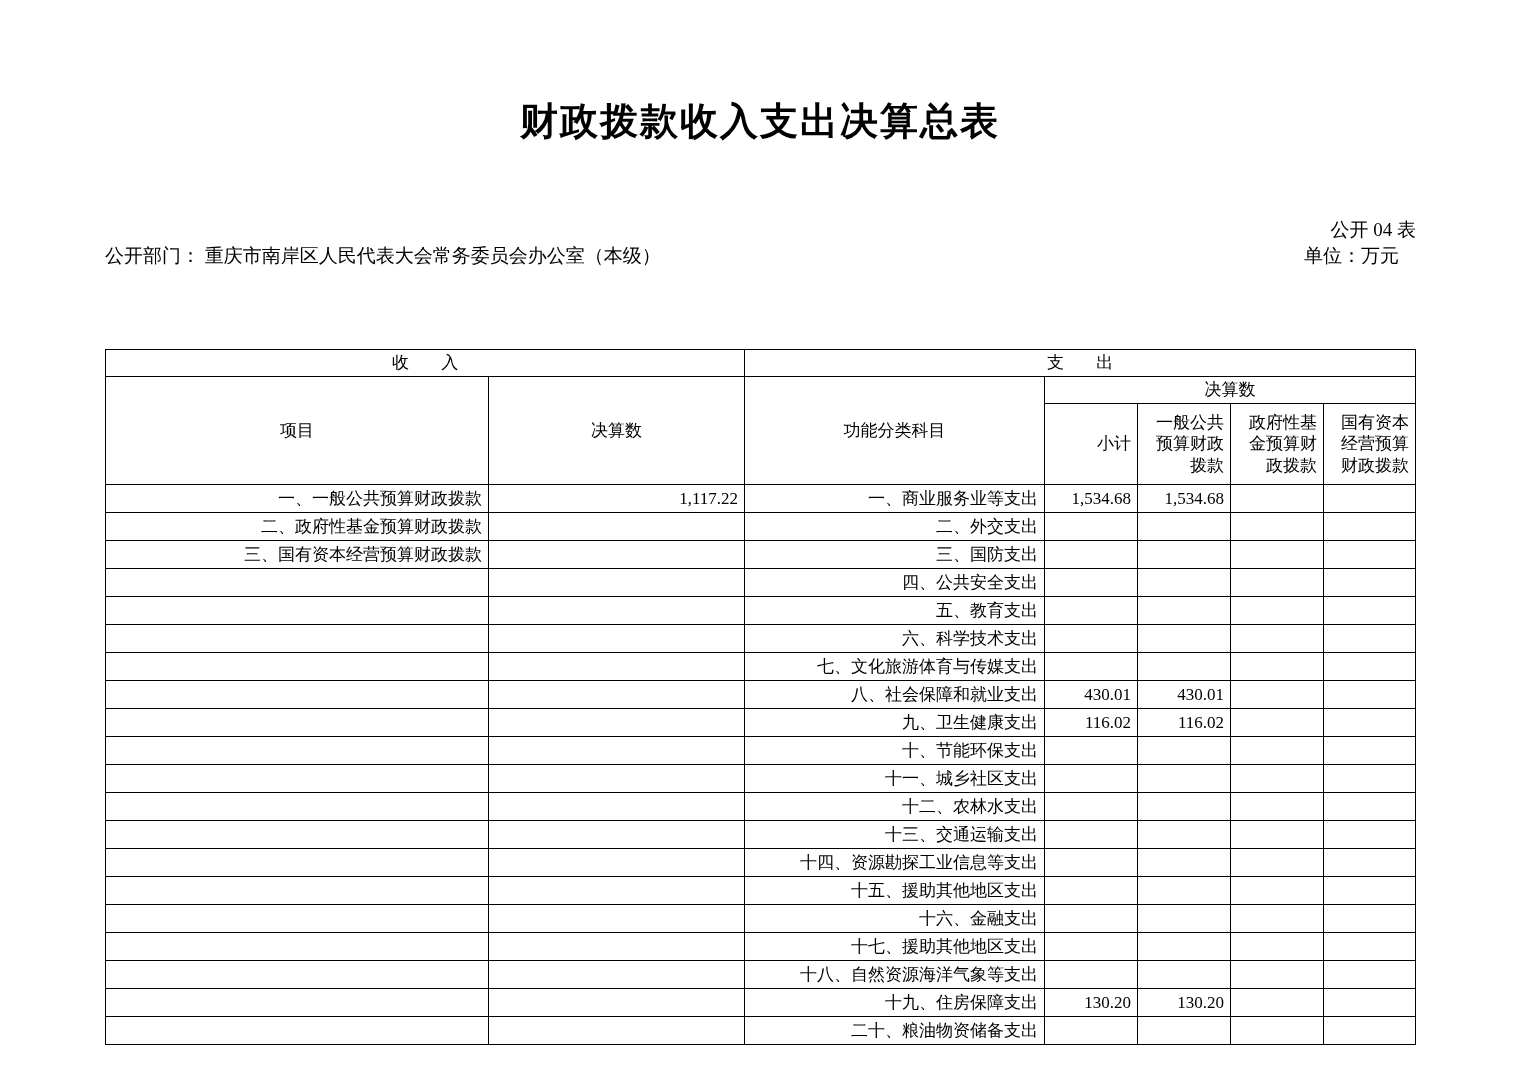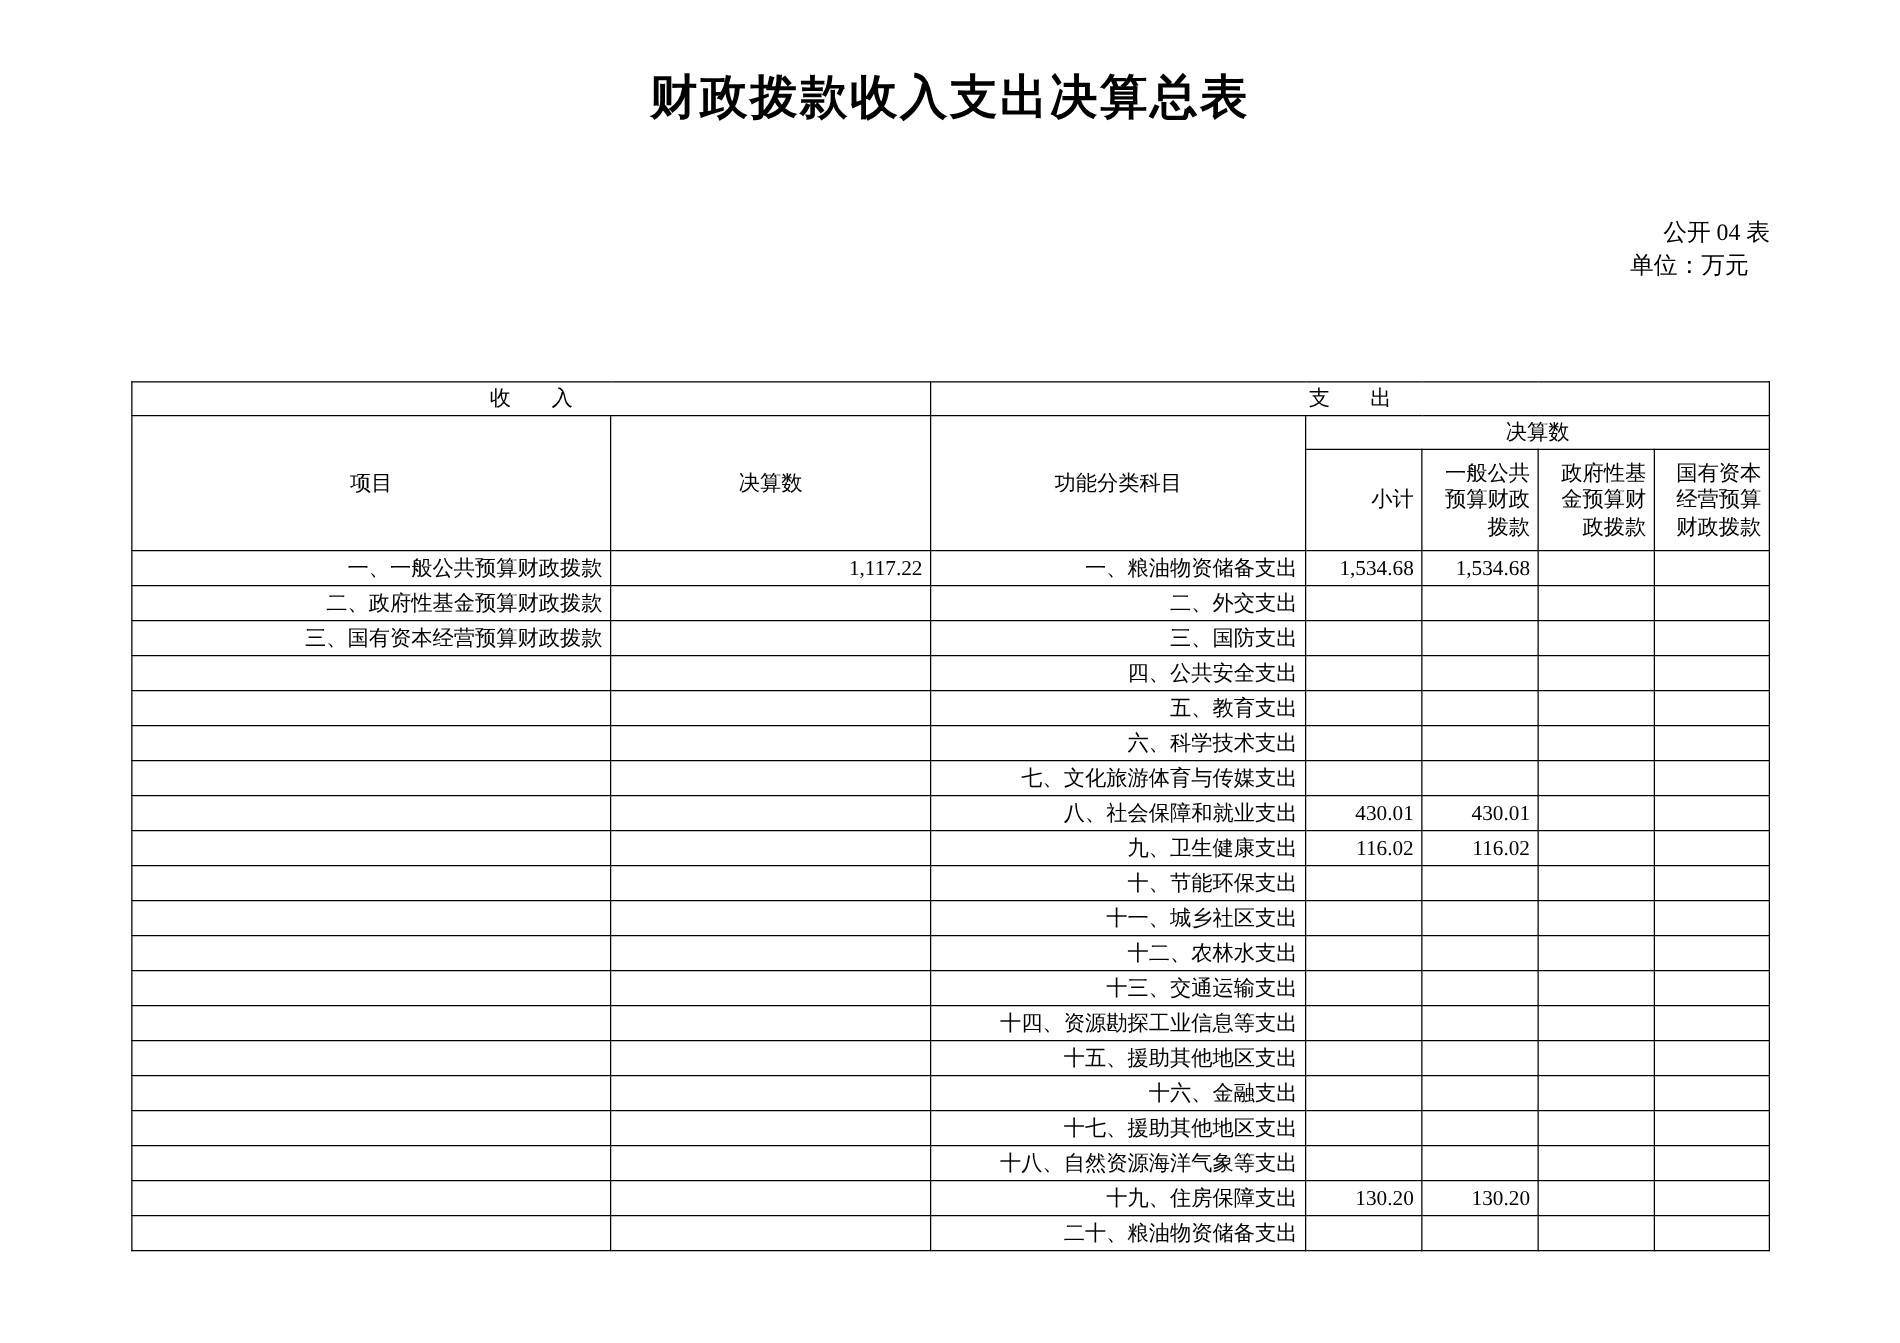--- a/index.html
+++ b/index.html
@@ -19,21 +19,21 @@
     width: 1520px;
     height: 1074px;
     box-sizing: border-box;
   }
   .title {
     text-align: center;
     font-family: "Liberation Sans", sans-serif;
     font-weight: bold;
     font-size: 38px;
     letter-spacing: 2px;
-    margin-top: 52px;
+    margin-top: 96px;
   }
   .meta-row {
     position: relative;
     margin-top: 58px;
     height: 30px;
   }
   .meta-right-1 {
     position: absolute;
     right: 104px;
     top: 12px;
@@ -109,20 +109,24 @@
 
 <div class="page">
 
   <div class="title">财政拨款收入支出决算总表</div>
 
   <div class="meta-row">
     <div class="meta-right-1">公开 04 表</div>
   </div>
 
   <div class="meta-row2">
+    <div class="meta-left">
+      <span>公开部门：</span>
+      <span>重庆市南岸区人民代表大会常务委员会办公室（本级）</span>
+    </div>
     <div class="meta-right-2">单位：万元</div>
   </div>
 
   <table class="main">
     <colgroup>
       <col style="width:383px">
       <col style="width:256px">
       <col style="width:300px">
       <col style="width:93px">
       <col style="width:93px">
@@ -143,21 +147,21 @@
       <tr>
         <td class="small-head" style="height:80px">小计</td>
         <td class="small-head">一般公共预算财政拨款</td>
         <td class="small-head">政府性基金预算财政拨款</td>
         <td class="small-head">国有资本经营预算财政拨款</td>
       </tr>
 
       <tr>
         <td class="cell-text">一、一般公共预算财政拨款</td>
         <td class="cell-num">1,117.22</td>
-        <td class="cell-text indent-1">一、粮油物资储备支出</td>
+        <td class="cell-text indent-1">一、商业服务业等支出</td>
         <td class="cell-num">1,534.68</td>
         <td class="cell-num">1,534.68</td>
         <td class="cell-num"></td>
         <td class="cell-num"></td>
       </tr>
       <tr>
         <td class="cell-text">二、政府性基金预算财政拨款</td>
         <td class="cell-num"></td>
         <td class="cell-text indent-1">二、外交支出</td>
         <td class="cell-num"></td>

